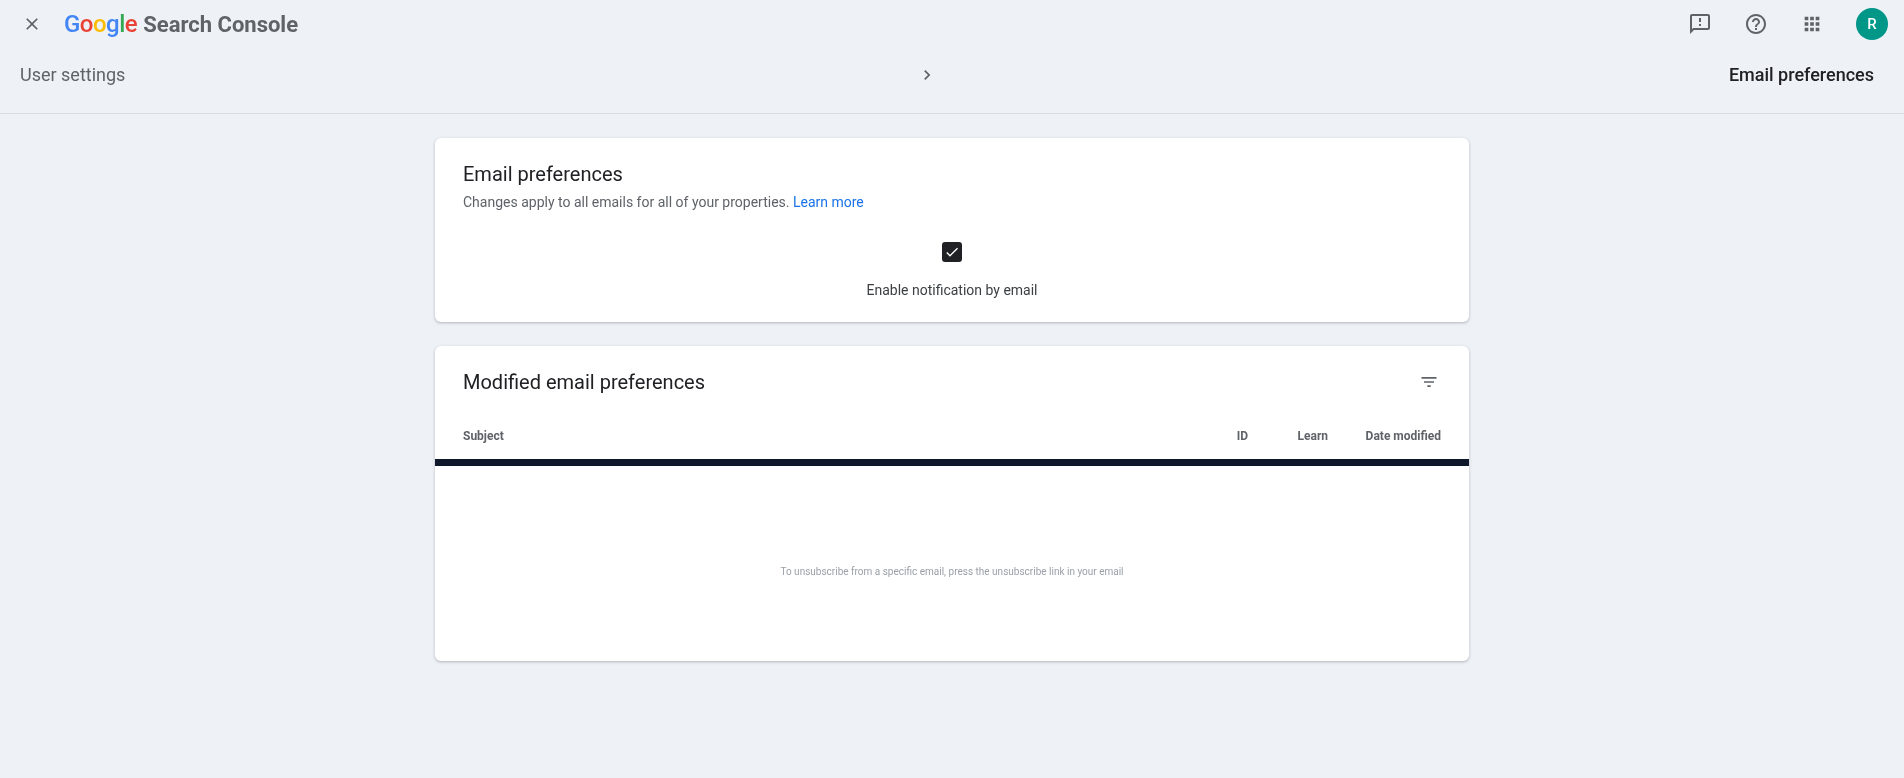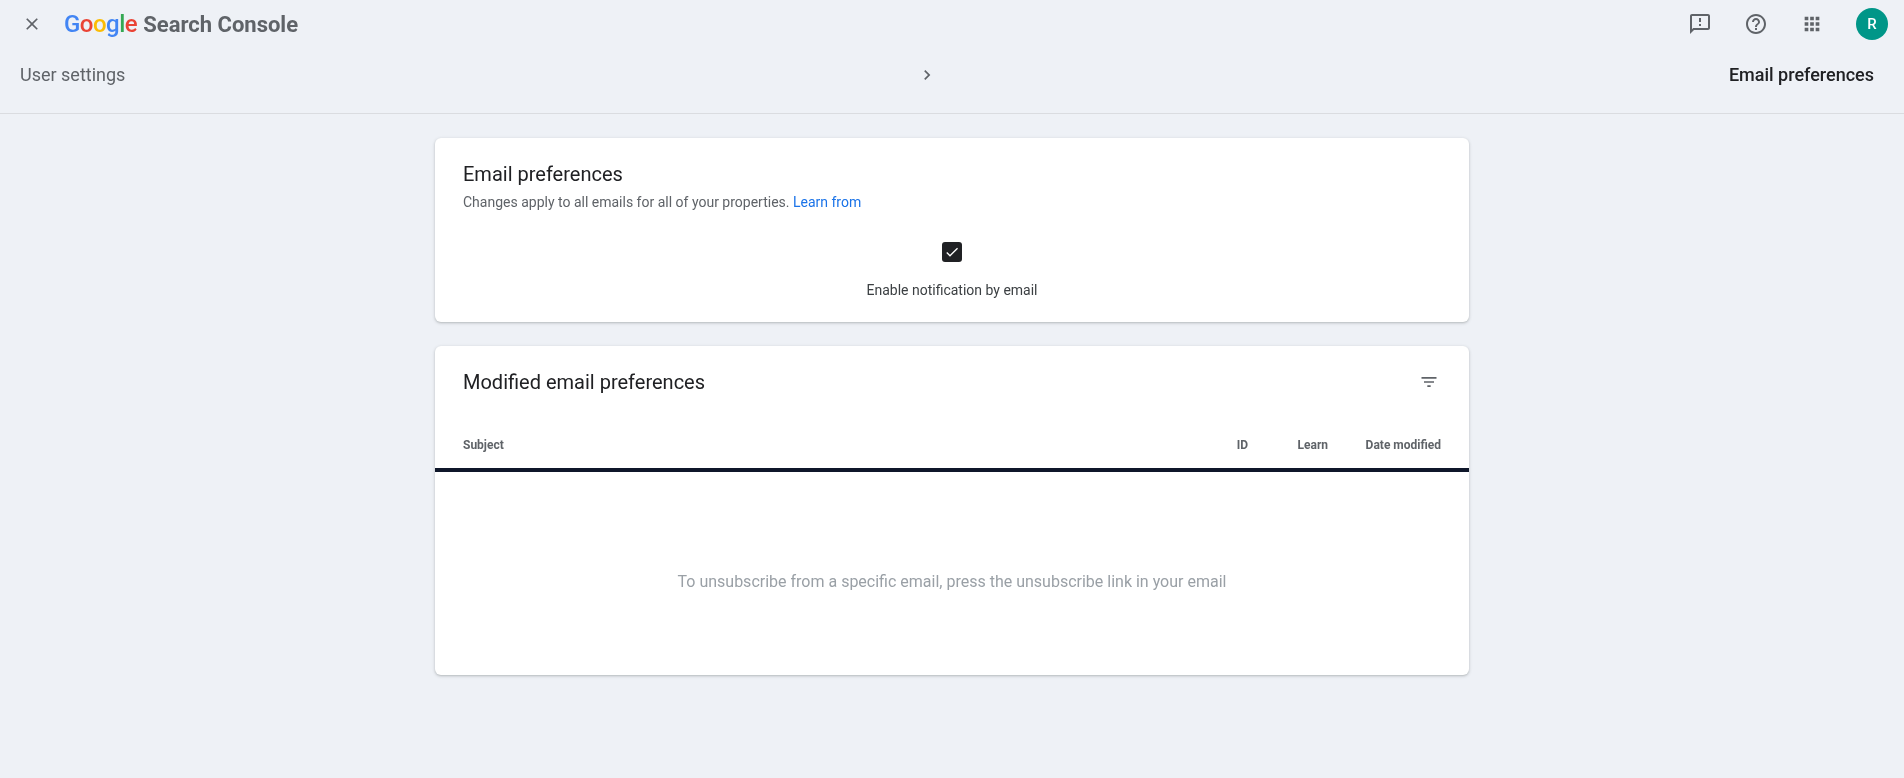--- a/index.html
+++ b/index.html
@@ -115,52 +115,52 @@
     display: flex; align-items: center; justify-content: center;
     cursor: pointer;
     flex-shrink: 0;
   }
   .checkbox-label {
     font-size: 14px;
     color: #3c4043;
   }
   .card2-head {
     display: flex; align-items: center; justify-content: space-between;
-    margin-bottom: 44px;
+    margin-bottom: 35px;
   }
   .card2-title {
     font-size: 20px;
     color: #202124;
     font-weight: 400;
   }
   .filter-btn {
     cursor: pointer;
     color: #5f6368;
     display:flex;align-items:center;justify-content:center;
     width:24px;height:24px;
   }
   .table-header {
     display: flex; align-items: center;
     font-size: 12px;
     font-weight: 700;
     color: #5f6368;
     padding-bottom: 16px;
-    border-bottom: 4px solid #0f172a;
+    border-bottom: 7px solid #0f172a;
     margin: 0 -28px;
     padding-left: 28px;
     padding-right: 28px;
   }
   .col-subject { flex: 1; text-align: left; }
   .col-id { width: 60px; text-align: right; }
   .col-status { width: 80px; text-align: right; }
   .col-date { width: 113px; text-align: right; }
   .empty-msg {
     text-align: center;
     color: #9aa0a6;
-    font-size: 16px;
+    font-size: 10px;
     padding: 100px 0 60px 0;
   }
   .google-logo { display:inline-flex; align-items:baseline; font-size:24px; font-weight:500; letter-spacing:-0.5px; }
   .g1{color:#4285F4}.g2{color:#EA4335}.g3{color:#FBBC05}.g4{color:#4285F4}.g5{color:#34A853}.g6{color:#EA4335}
 </style>
 </head>
 <body>
 
 <div class="topbar">
   <div class="close-btn">
@@ -210,21 +210,21 @@
       </svg>
   </span>
   <span class="breadcrumb-current">Email preferences</span>
 </div>
 
 <div class="content">
 
   <div class="card">
     <div class="card-title">Email preferences</div>
     <div class="card-sub">
-      <span>Changes apply to all emails for all of your properties. </span><a>Learn from</a>
+      <span>Changes apply to all emails for all of your properties. </span><a>Learn more</a>
     </div>
     <div class="checkbox-row">
       <div class="checkbox">
         <svg width="16" height="16" viewBox="0 0 24 24">
             <path fill="#fff" d="M9 16.17 4.83 12l-1.42 1.41L9 19 21 7l-1.41-1.41z"></path>
           </svg>
       </div>
       <span class="checkbox-label">Enable notification by email</span>
     </div>
   </div>

